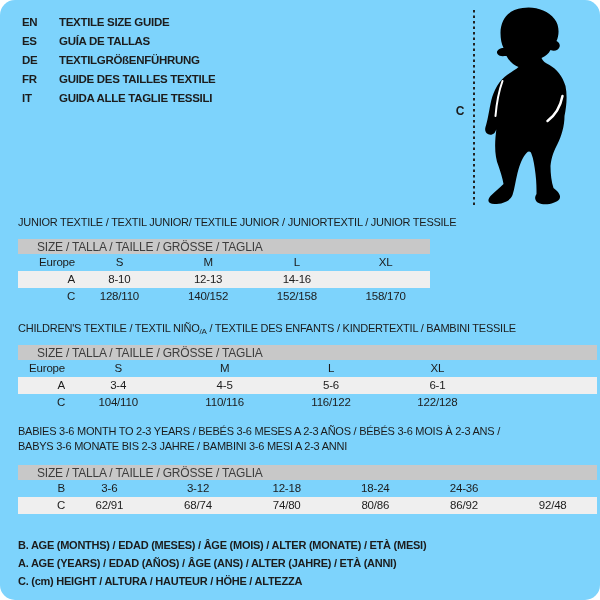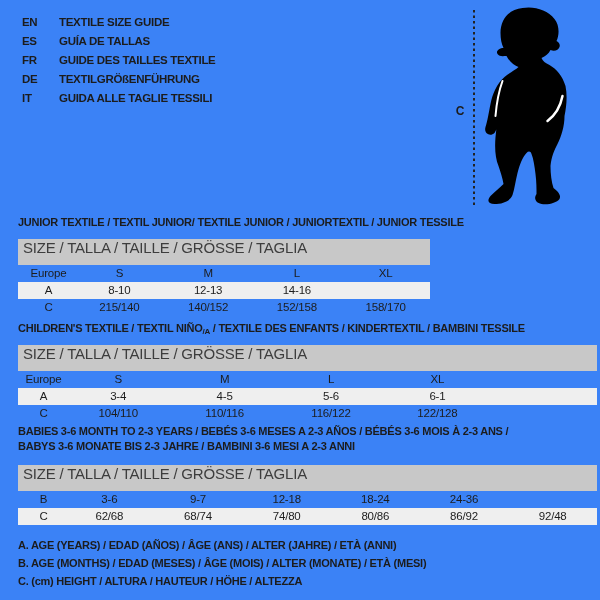--- a/index.html
+++ b/index.html
@@ -4,71 +4,71 @@
 <style>
   :root{
     --header-bar-bg:#c8c8c8;
     --shade-row-bg:#efefef;
     --text:#1c1c1c;
     --silhouette:#000000;
   }
   *{box-sizing:border-box;margin:0;padding:0}
   html,body{background:#fff}
   .page{
-    position:relative;width:600px;height:600px;background:#3b82f6;overflow:hidden;
-    font-family:"Liberation Sans",sans-serif;color:var(--text);
+    position:relative;width:600px;height:600px;background:#7dd3fc;overflow:hidden;
+    font-family:"Liberation Sans",sans-serif;color:var(--text);border-radius:15px;
   }
   
   .lang-list{position:absolute;left:22px;top:13px}
   .lang-row{display:flex;line-height:19px;font-size:11.5px;font-weight:700;letter-spacing:-0.3px}
   .lang-code{width:37px}
   
   .measure-line{position:absolute;left:473px;top:10px;width:2px;height:197px}
   .measure-label{position:absolute;left:452px;top:104px;width:16px;text-align:center;
     font-size:12px;font-weight:700}
   .baby{position:absolute;left:480px;top:6px;width:100px;height:200px}
   
-  .table-title{position:absolute;left:18px;font-size:11px;font-weight:700;
+  .table-title{position:absolute;left:18px;font-size:11px;font-weight:400;
     letter-spacing:-0.25px;line-height:15px;white-space:nowrap}
   .title-sub{font-size:8px;vertical-align:-2px}
   .size-table{position:absolute;left:18px}
-  .bar{height:26px;line-height:17px;background:var(--header-bar-bg);color:#3d3d3d;
-    font-size:15px;letter-spacing:-0.2px;padding-left:5px}
+  .bar{height:15px;line-height:17px;background:var(--header-bar-bg);color:#3d3d3d;
+    font-size:12px;letter-spacing:-0.2px;padding-left:19px}
   .trow{display:grid;height:17px;line-height:17px;font-size:11.5px;letter-spacing:-0.2px}
   .t1 .trow{grid-template-columns:57px repeat(4,1fr)}
   .t2 .trow{grid-template-columns:47px repeat(5,1fr)}
   .t3 .trow{grid-template-columns:47px repeat(6,1fr)}
   .shade{background:var(--shade-row-bg)}
   .cell{text-align:center;overflow:hidden}
-  .rowlabel{text-align:center;padding-left:4px}
+  .rowlabel{text-align:right;padding-left:4px}
   
   .notes{position:absolute;left:18px;top:536px}
   .note{line-height:18px;font-size:11px;font-weight:700;letter-spacing:-0.25px;white-space:nowrap}
 </style>
 </head>
 <body>
 
 <div class="page">
 
   <div class="lang-list">
     <div class="lang-row">
       <span class="lang-code">EN</span>
       <span class="lang-title">TEXTILE SIZE GUIDE</span>
     </div>
     <div class="lang-row">
       <span class="lang-code">ES</span>
       <span class="lang-title">GUÍA DE TALLAS</span>
     </div>
     <div class="lang-row">
+      <span class="lang-code">DE</span>
+      <span class="lang-title">TEXTILGRÖßENFÜHRUNG</span>
+    </div>
+    <div class="lang-row">
       <span class="lang-code">FR</span>
       <span class="lang-title">GUIDE DES TAILLES TEXTILE</span>
-    </div>
-    <div class="lang-row">
-      <span class="lang-code">DE</span>
-      <span class="lang-title">TEXTILGRÖßENFÜHRUNG</span>
     </div>
     <div class="lang-row">
       <span class="lang-code">IT</span>
       <span class="lang-title">GUIDA ALLE TAGLIE TESSILI</span>
     </div>
   </div>
 
   <svg class="measure-line" viewBox="0 0 2 197" preserveAspectRatio="none">
     <line x1="1" y1="0" x2="1" y2="197" stroke="#222" stroke-width="2" stroke-dasharray="2.5 3"></line>
   </svg>
@@ -110,21 +110,21 @@
       <div class="cell">XL</div>
     </div>
     <div class="trow shade">
       <div class="cell rowlabel">A</div>
       <div class="cell">8-10</div>
       <div class="cell">12-13</div>
       <div class="cell">14-16</div>
     </div>
     <div class="trow">
       <div class="cell rowlabel">C</div>
-      <div class="cell">215/140</div>
+      <div class="cell">128/110</div>
       <div class="cell">140/152</div>
       <div class="cell">152/158</div>
       <div class="cell">158/170</div>
     </div>
   </div>
 
   <div class="table-title" style="top:321px"><span>CHILDREN'S TEXTILE / TEXTIL NIÑO</span><span class="title-sub">/A</span><span> / TEXTILE DES ENFANTS / KINDERTEXTIL / BAMBINI TESSILE</span></div>
   <div class="size-table t2" style="top:345px;width:579px">
     <div class="bar">SIZE / TALLA / TAILLE / GRÖSSE / TAGLIA</div>
     <div class="trow">
@@ -152,35 +152,35 @@
 
   <div class="table-title" style="top:424px">
     <div>BABIES 3-6 MONTH TO 2-3 YEARS / BEBÉS 3-6 MESES A 2-3 AÑOS / BÉBÉS 3-6 MOIS À 2-3 ANS /</div>
     <div>BABYS 3-6 MONATE BIS 2-3 JAHRE / BAMBINI 3-6 MESI A 2-3 ANNI</div>
   </div>
   <div class="size-table t3" style="top:465px;width:579px">
     <div class="bar">SIZE / TALLA / TAILLE / GRÖSSE / TAGLIA</div>
     <div class="trow">
       <div class="cell rowlabel">B</div>
       <div class="cell">3-6</div>
-      <div class="cell">9-7</div>
+      <div class="cell">3-12</div>
       <div class="cell">12-18</div>
       <div class="cell">18-24</div>
       <div class="cell">24-36</div>
     </div>
     <div class="trow shade">
       <div class="cell rowlabel">C</div>
-      <div class="cell">62/68</div>
+      <div class="cell">62/91</div>
       <div class="cell">68/74</div>
       <div class="cell">74/80</div>
       <div class="cell">80/86</div>
       <div class="cell">86/92</div>
       <div class="cell">92/48</div>
     </div>
   </div>
 
   <div class="notes">
+    <div class="note">B. AGE (MONTHS) / EDAD (MESES) / ÂGE (MOIS) / ALTER (MONATE) / ETÀ (MESI)</div>
     <div class="note">A. AGE (YEARS) / EDAD (AÑOS) / ÂGE (ANS) / ALTER (JAHRE) / ETÀ (ANNI)</div>
-    <div class="note">B. AGE (MONTHS) / EDAD (MESES) / ÂGE (MOIS) / ALTER (MONATE) / ETÀ (MESI)</div>
     <div class="note">C. (cm) HEIGHT / ALTURA / HAUTEUR / HÖHE / ALTEZZA</div>
   </div>
 
 </div>
 
 </body></html>

